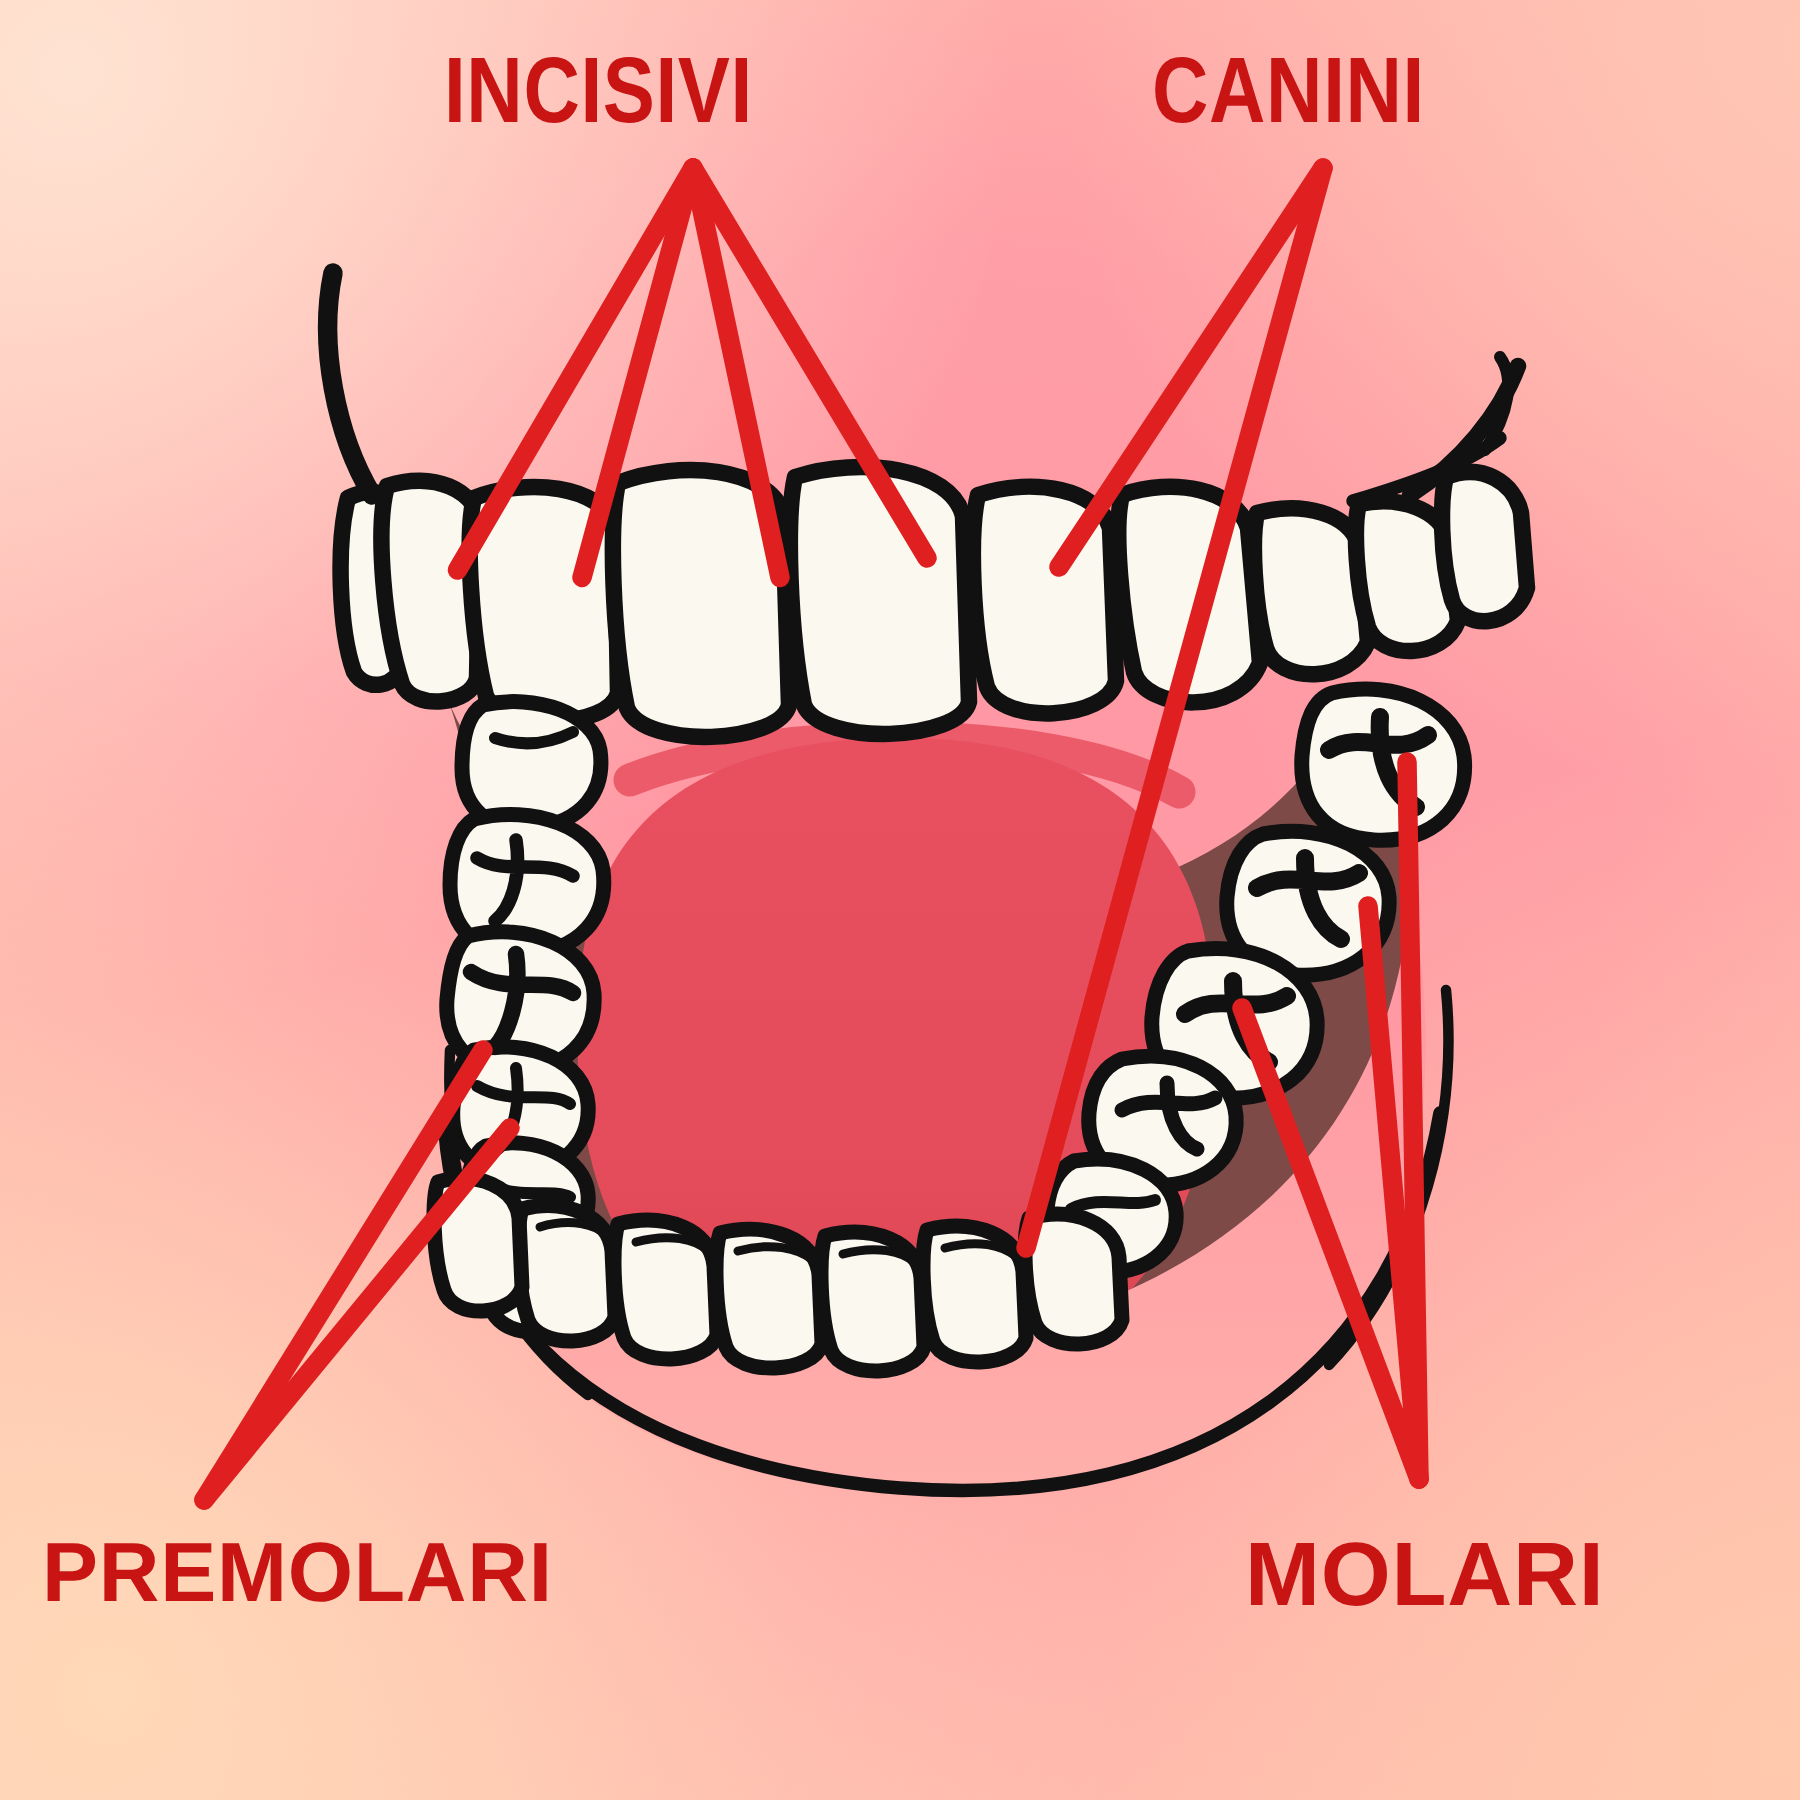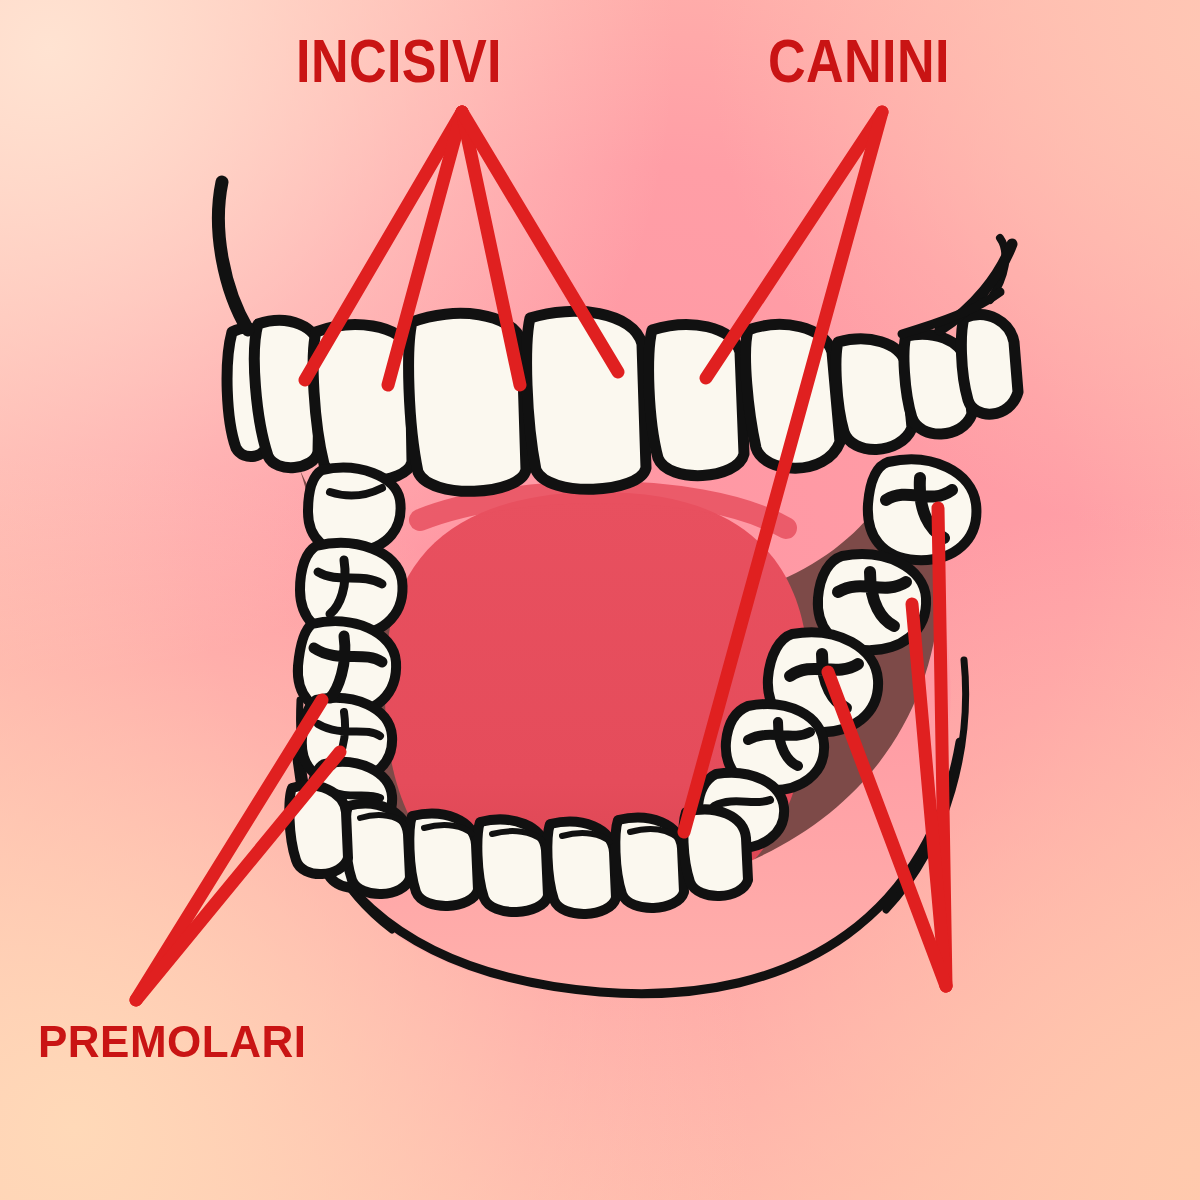--- a/index.html
+++ b/index.html
@@ -25,21 +25,21 @@
     font-weight:bold;
     letter-spacing:.5px;
     line-height:1;
     white-space:nowrap;
     user-select:none;
   }
   #lbl-incisivi{left:296px;top:30px;font-size:62px;font-stretch:condensed;
     transform:scaleX(.84);transform-origin:left top;}
   #lbl-canini  {left:768px;top:30px;font-size:62px;font-stretch:condensed;
     transform:scaleX(.84);transform-origin:left top;}
-  #lbl-premolari{left:38px;top:1020px;font-size:44px;}
+  #lbl-premolari{left:28px;top:1020px;font-size:56px;}
   #lbl-molari  {left:830px;top:1020px;font-size:60px;}
 </style>
 </head>
 <body>
 
 <div id="stage">
 
   <svg class="art" viewBox="0 0 1200 1200" aria-hidden="true">
     <defs>
       <linearGradient id="tongueGrad" x1="0" y1="0" x2="0" y2="1">
@@ -187,14 +187,15 @@
 
     </g>
   </svg>
 
   <div class="label" id="lbl-incisivi" style="color:#c91414">INCISIVI</div>
 
   <div class="label" id="lbl-canini" style="color:#c91414">CANINI</div>
 
   <div class="label" id="lbl-premolari" style="color:#c91414">PREMOLARI</div>
 
+  <div class="label" id="lbl-molari" style="color:#c91414">MOLARI</div>
 
 </div>
 
 </body></html>

